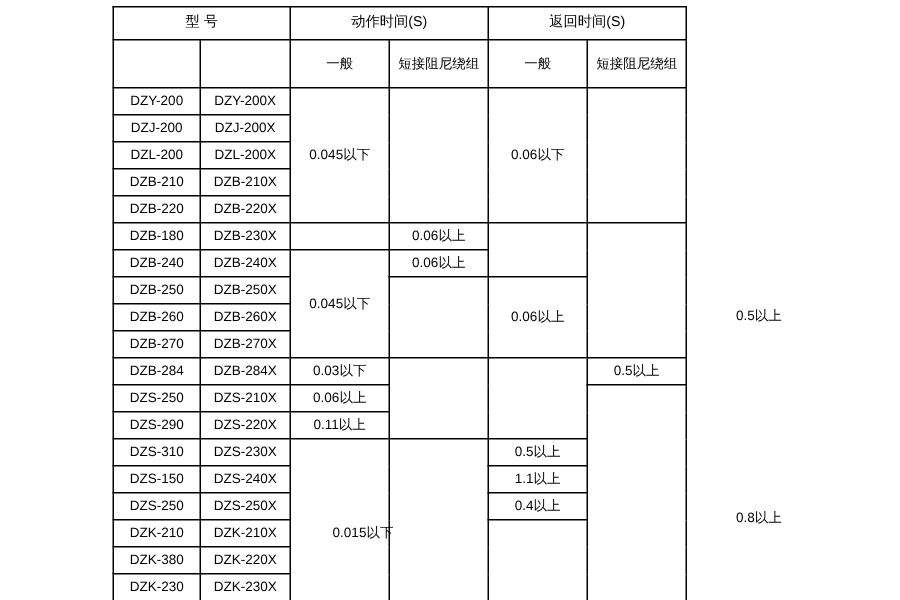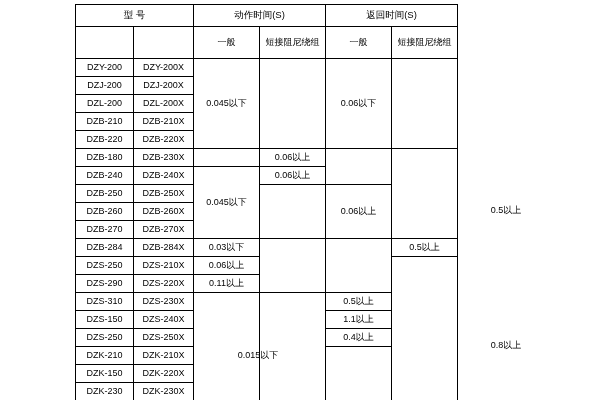--- a/index.html
+++ b/index.html
@@ -172,30 +172,30 @@
         <td class="model-cell">DZS-250</td>
         <td class="model-cell">DZS-250X</td>
         <td>0.4以上</td>
       </tr>
       <tr>
         <td class="model-cell">DZK-210</td>
         <td class="model-cell">DZK-210X</td>
         <td rowspan="4"></td>
       </tr>
       <tr>
-        <td class="model-cell">DZK-150</td>
+        <td class="model-cell">DZK-380</td>
         <td class="model-cell">DZK-220X</td>
       </tr>
       <tr>
         <td class="model-cell">DZK-230</td>
         <td class="model-cell">DZK-230X</td>
       </tr>
       <tr>
         <td class="model-cell">DZK-240</td>
         <td class="model-cell">DZK-240X</td>
       </tr>
     </tbody>
   </table>
 
-  <div style="position:absolute; left:225px; top:349px; width:66px; text-align:center; font-size:9px; color:#000;">0.015以下</div>
+  <div style="position:absolute; left:209px; top:349px; width:66px; text-align:center; font-size:9px; color:#000;">0.015以下</div>
   <div style="position:absolute; left:473px; top:204px; width:66px; text-align:center; font-size:9px; color:#000;">0.5以上</div>
   <div style="position:absolute; left:473px; top:308px; width:66px; text-align:center; font-size:9px; color:#000;margin-top:31px;">0.8以上</div>
 </div>
 
 </body></html>

